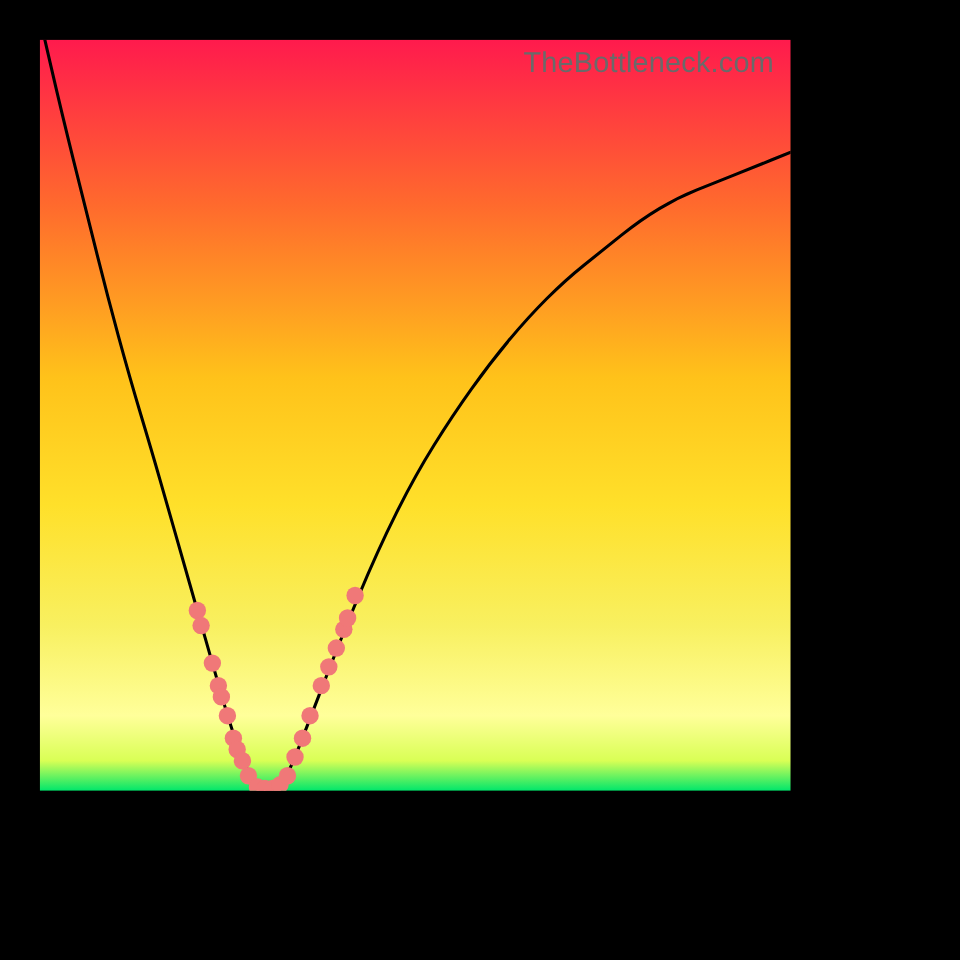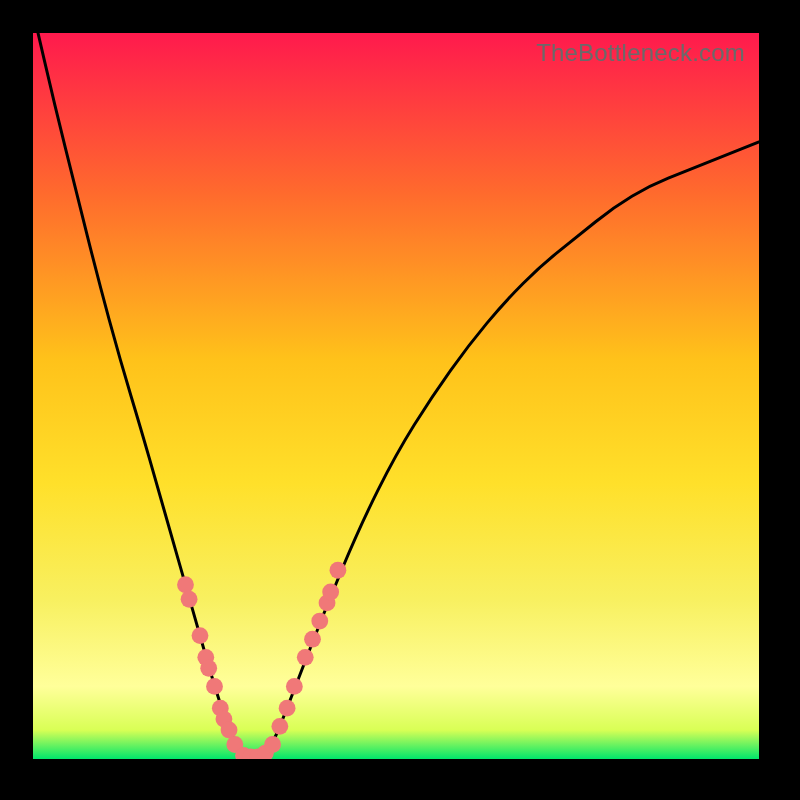--- a/index.html
+++ b/index.html
@@ -14,21 +14,21 @@
   .outer {
     position: relative;
     width: 800px;
     height: 800px;
     background: #000;
   }
   .plot-area {
     position: absolute;
     left: 33px;
     top: 33px;
-    width: 726px;
+    width: 626px;
     height: 734px;
     overflow: hidden;
   }
   .gradient {
     position: absolute;
     inset: 0;
   }
   .watermark {
     position: absolute;
     top: 6px;

